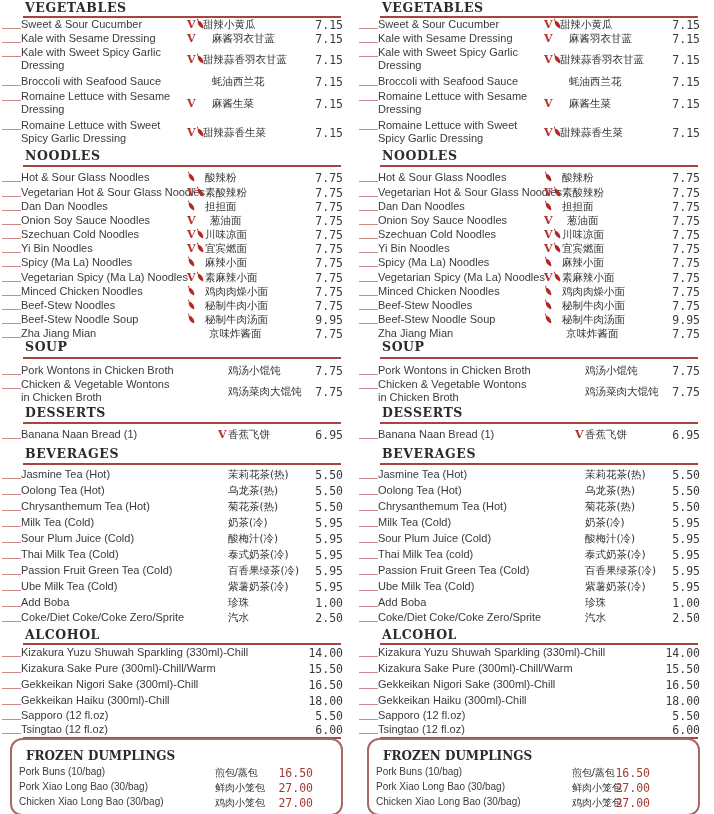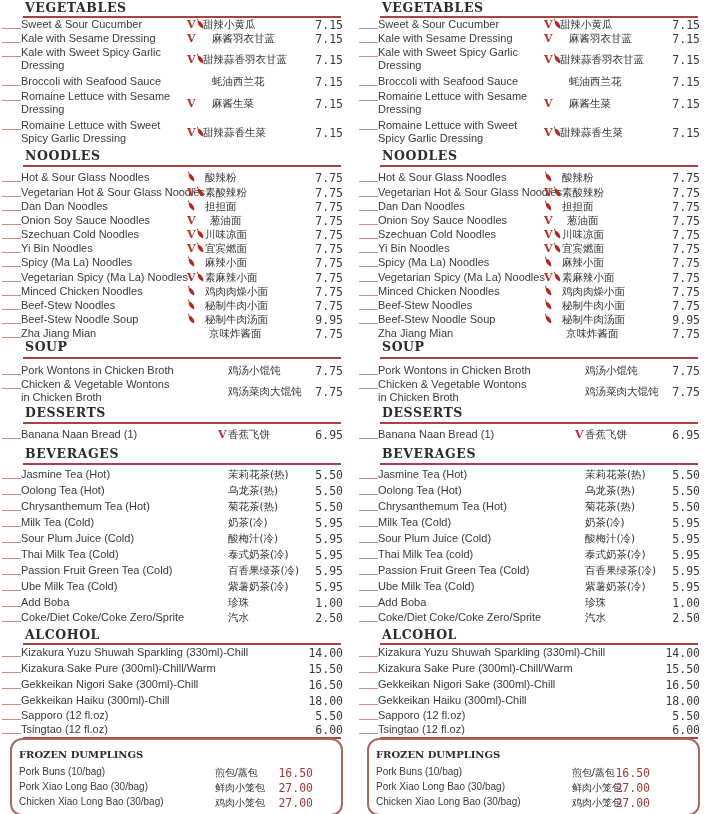--- a/index.html
+++ b/index.html
@@ -14,22 +14,22 @@
   .row { position:absolute; left:0; right:12px; font-size:11px; line-height:13px; }
   .row .blank { position:absolute; left:2px; width:19px; border-bottom:1px solid #c98a88; }
   .row .name { position:absolute; left:21px; color:#3b3b3b; white-space:nowrap; }
   .row .marks { position:absolute; left:187px; width:18px; white-space:nowrap; }
   .row .cn { position:absolute; left:203px; font-family:"DejaVu Sans", sans-serif; font-size:10.5px; color:#333; white-space:nowrap; }
   .row .price { position:absolute; right:0; font-family:"DejaVu Sans Mono", monospace; font-size:11.5px; color:#3a3a3a; }
   .veg { color:#b3352f; font-family:"DejaVu Serif", serif; font-weight:bold; font-size:11px; }
   .chili { display:inline-block; width:8px; height:11px; vertical-align:-1px; }
   .box { position:absolute; left:10px; right:12px; top:738px; height:74px;
          border:2px solid #a86a66; border-radius:12px; }
-  .box .btitle { position:absolute; left:7px; top:9px; font-family:"DejaVu Serif", serif;
-                 font-weight:bold; font-size:10px; color:#2b2b2b; }
+  .box .btitle { position:absolute; left:14px; top:9px; font-family:"DejaVu Serif", serif;
+                 font-weight:bold; font-size:12px; color:#2b2b2b; }
   .brow { position:absolute; left:7px; right:8px; font-size:10px; color:#3b3b3b; }
   .brow .cn { position:absolute; left:196px; font-size:10px; color:#333; }
   .brow .price { position:absolute; right:0; font-family:"DejaVu Sans Mono", monospace; font-size:11.5px; color:#a03c36; }
 </style>
 </head>
 <body>
 
 <div class="col left">
     <div class="sec-title" style="top: 0px;">VEGETABLES</div>
     <div class="rule" style="top: 16px;"></div>

